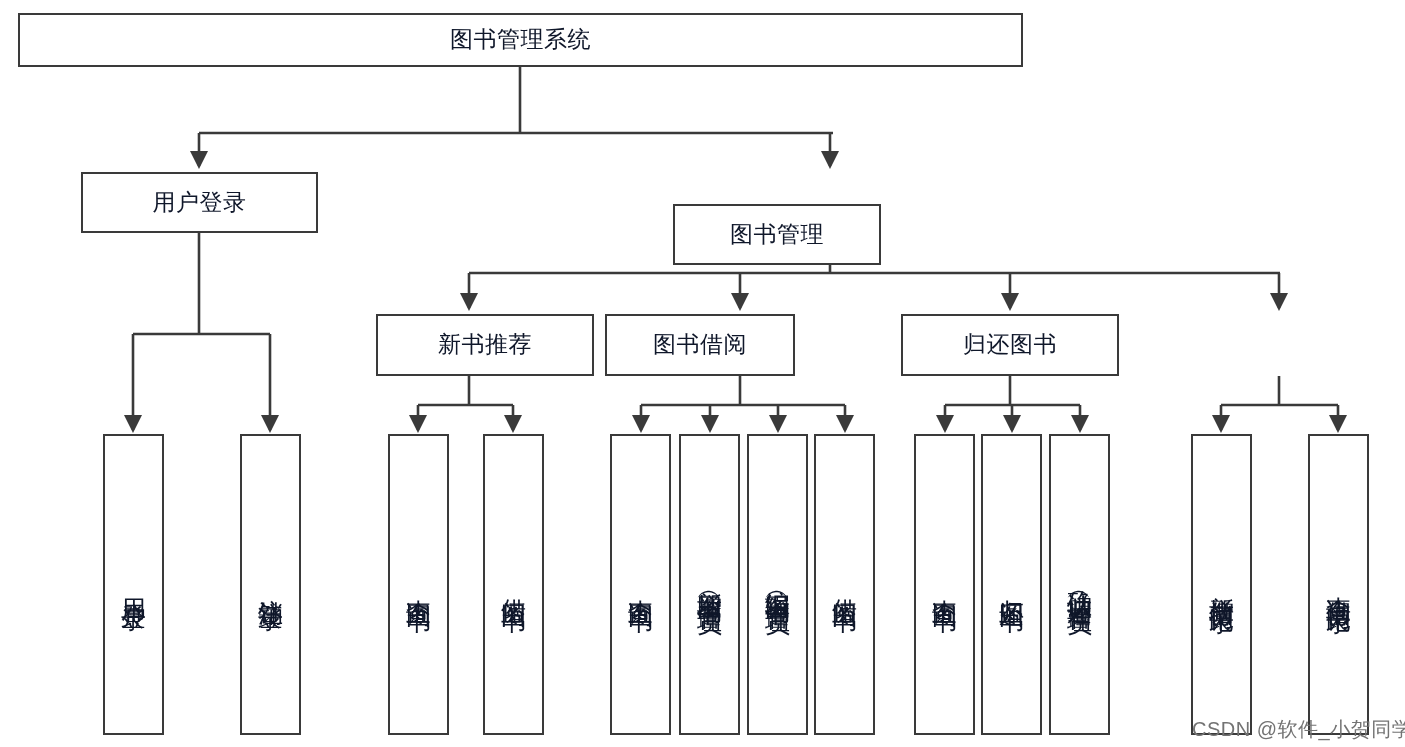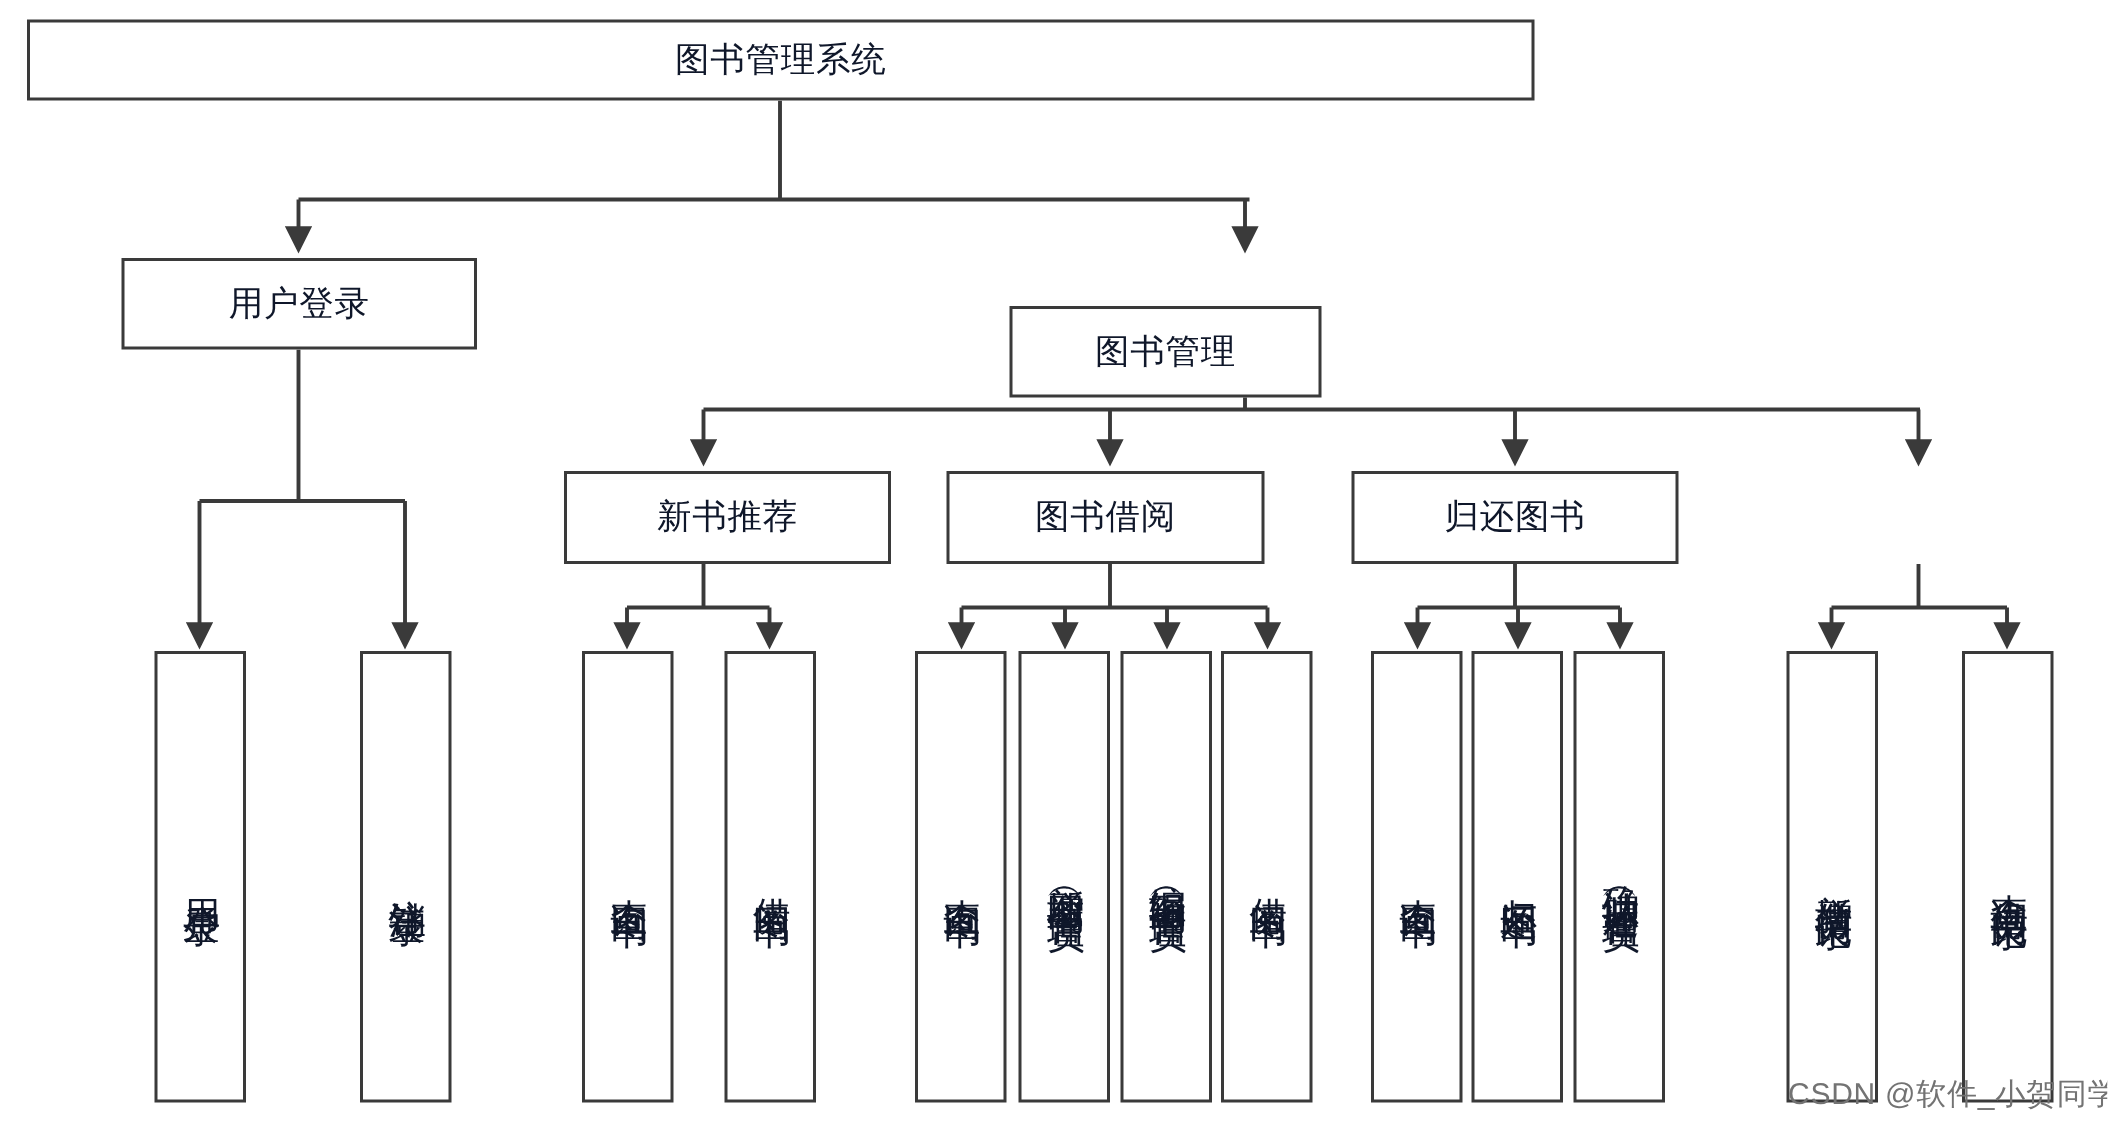--- a/index.html
+++ b/index.html
@@ -135,21 +135,21 @@
   </div>
 
   <div class="node h" style="left:673px; top:172px; width:208px; height:61px;margin-top:32px;">
     <span class="label">图书管理</span>
   </div>
 
   <div class="node h" style="left:376px; top:314px; width:218px; height:62px;">
     <span class="label">新书推荐</span>
   </div>
 
-  <div class="node h" style="left:631px; top:314px; width:212px; height:62px;">
+  <div class="node h" style="left:605px; top:314px; width:190px; height:62px;">
     <span class="label">图书借阅</span>
   </div>
 
   <div class="node h" style="left:901px; top:314px; width:218px; height:62px;">
     <span class="label">归还图书</span>
   </div>
 
 
   <div class="node v" style="left:103px; top:434px; width:61px; height:301px;">
     <span class="label">用户登录</span>

